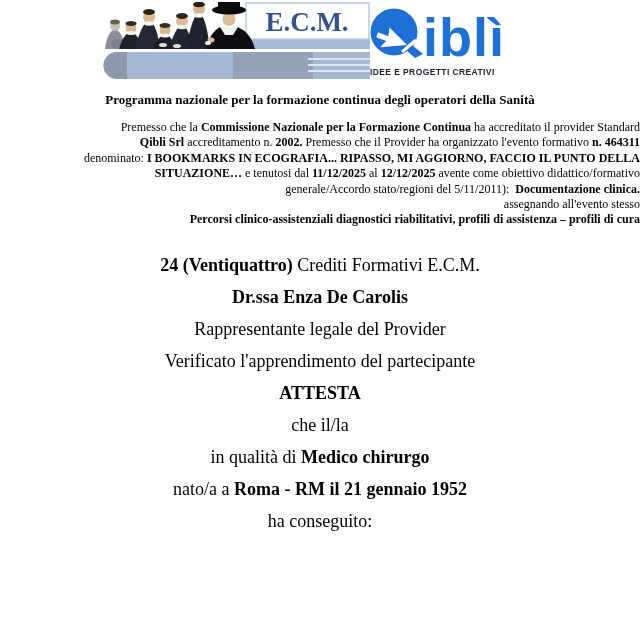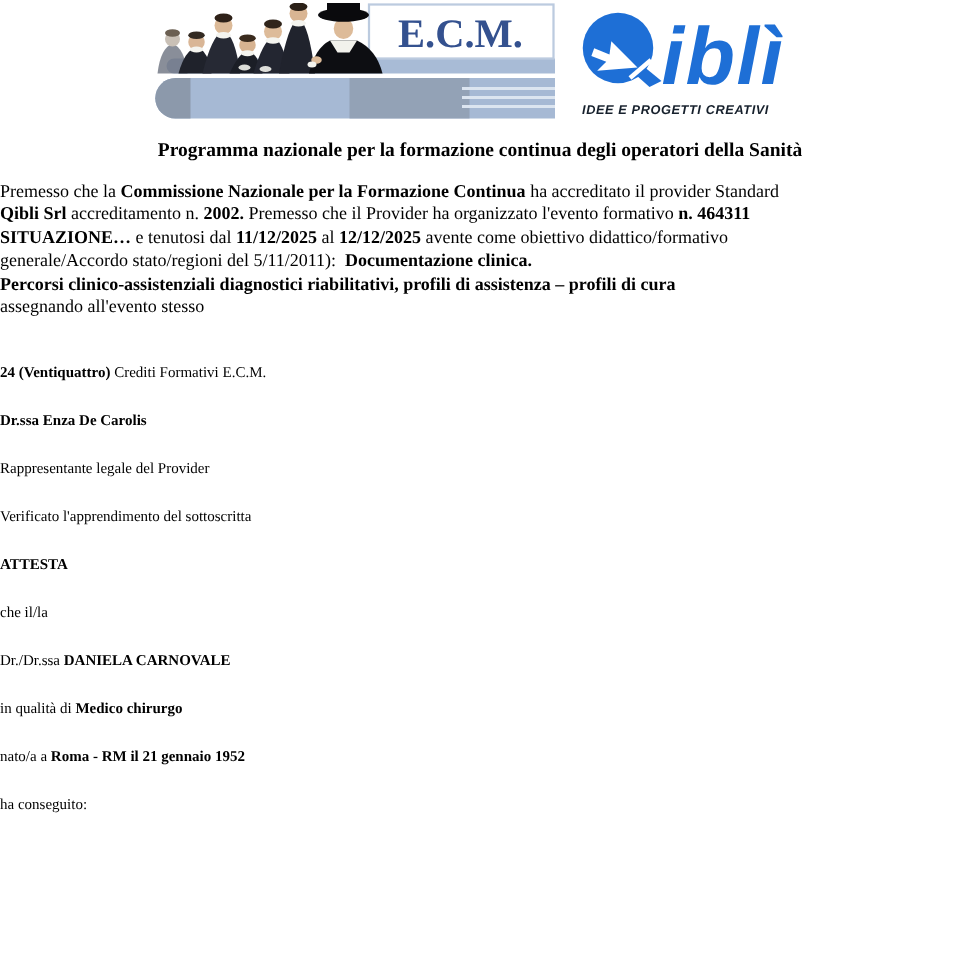--- a/index.html
+++ b/index.html
@@ -7,38 +7,39 @@
     width:640px; height:640px;
     background:#ffffff; color:#000000;
     font-family:"Liberation Serif", serif;
     position:relative;
   }
   .header {
     display:flex; align-items:flex-start;
     padding:2px 0 0 103px; height:82px; box-sizing:border-box;
   }
   .ecm-logo { flex:0 0 auto; }
-  .qibli { flex:0 0 auto; margin-left:18px; padding-top:3px; width:150px;font-style:italic; }
+  .qibli { flex:0 0 auto; padding-top:3px; width:150px; }
   .qibli-tagline {
     font-family:"Liberation Sans", sans-serif;
     font-weight:bold; font-size:8.5px; letter-spacing:0.4px;
     color:#16202c; margin-top:2px; white-space:nowrap;
   }
   .doc-title {
     text-align:center; font-weight:bold; font-size:13px;
     margin:10px 0 0 0; line-height:15px; white-space:nowrap;
   }
   .premise {
-    text-align:left; font-size:12px; line-height:15.4px;
+    text-align:right; font-size:12px; line-height:15.4px;
     margin-top:13px;
+    margin-left:24px;
   }
   .premise .pline { white-space:nowrap; }
   .statements { margin-top:30px; }
   .stmt {
-    font-size:10px; line-height:14px;
+    text-align:center; font-size:18px; line-height:14px;
     margin:0 0 18px 0; white-space:nowrap;
   }
   .b { font-weight:bold; }
   svg text { user-select:none; }
 </style>
 </head>
 <body>
 
 <div class="header">
 
@@ -111,30 +112,30 @@
     </svg>
     <div class="qibli-tagline">IDEE E PROGETTI CREATIVI</div>
   </div>
 </div>
 
 <div class="doc-title">Programma nazionale per la formazione continua degli operatori della Sanità</div>
 
 <div class="premise">
   <div class="pline"><span>Premesso che la </span><span class="b">Commissione Nazionale per la Formazione Continua</span><span> ha accreditato il provider Standard</span></div>
   <div class="pline"><span class="b">Qibli Srl</span><span> accreditamento n. </span><span class="b">2002.</span><span> Premesso che il Provider ha organizzato l'evento formativo </span><span class="b">n. 464311</span></div>
+  <div class="pline"><span>denominato: </span><span class="b">I BOOKMARKS IN ECOGRAFIA... RIPASSO, MI AGGIORNO, FACCIO IL PUNTO DELLA</span></div>
   <div class="pline"><span class="b">SITUAZIONE…</span><span> e tenutosi dal </span><span class="b">11/12/2025</span><span> al </span><span class="b">12/12/2025</span><span> avente come obiettivo didattico/formativo</span></div>
   <div class="pline"><span>generale/Accordo stato/regioni del 5/11/2011):&nbsp; </span><span class="b">Documentazione clinica.</span></div>
+  <div class="pline"><span>assegnando all'evento stesso</span></div>
   <div class="pline"><span class="b">Percorsi clinico-assistenziali diagnostici riabilitativi, profili di assistenza – profili di cura</span></div>
-  <div class="pline"><span>assegnando all'evento stesso</span></div>
 </div>
 
 <div class="statements">
   <p class="stmt"><span class="b">24 (Ventiquattro)</span><span> Crediti Formativi E.C.M.</span></p>
   <p class="stmt"><span class="b">Dr.ssa Enza De Carolis</span></p>
   <p class="stmt"><span>Rappresentante legale del Provider</span></p>
-  <p class="stmt"><span>Verificato l'apprendimento del sottoscritta</span></p>
+  <p class="stmt"><span>Verificato l'apprendimento del partecipante</span></p>
   <p class="stmt"><span class="b">ATTESTA</span></p>
   <p class="stmt"><span>che il/la</span></p>
-  <p class="stmt"><span>Dr./Dr.ssa </span><span class="b">DANIELA CARNOVALE</span></p>
   <p class="stmt"><span>in qualità di </span><span class="b">Medico chirurgo</span></p>
   <p class="stmt"><span>nato/a a </span><span class="b">Roma - RM il 21 gennaio 1952</span></p>
   <p class="stmt"><span>ha conseguito:</span></p>
 </div>
 
 </body></html>

